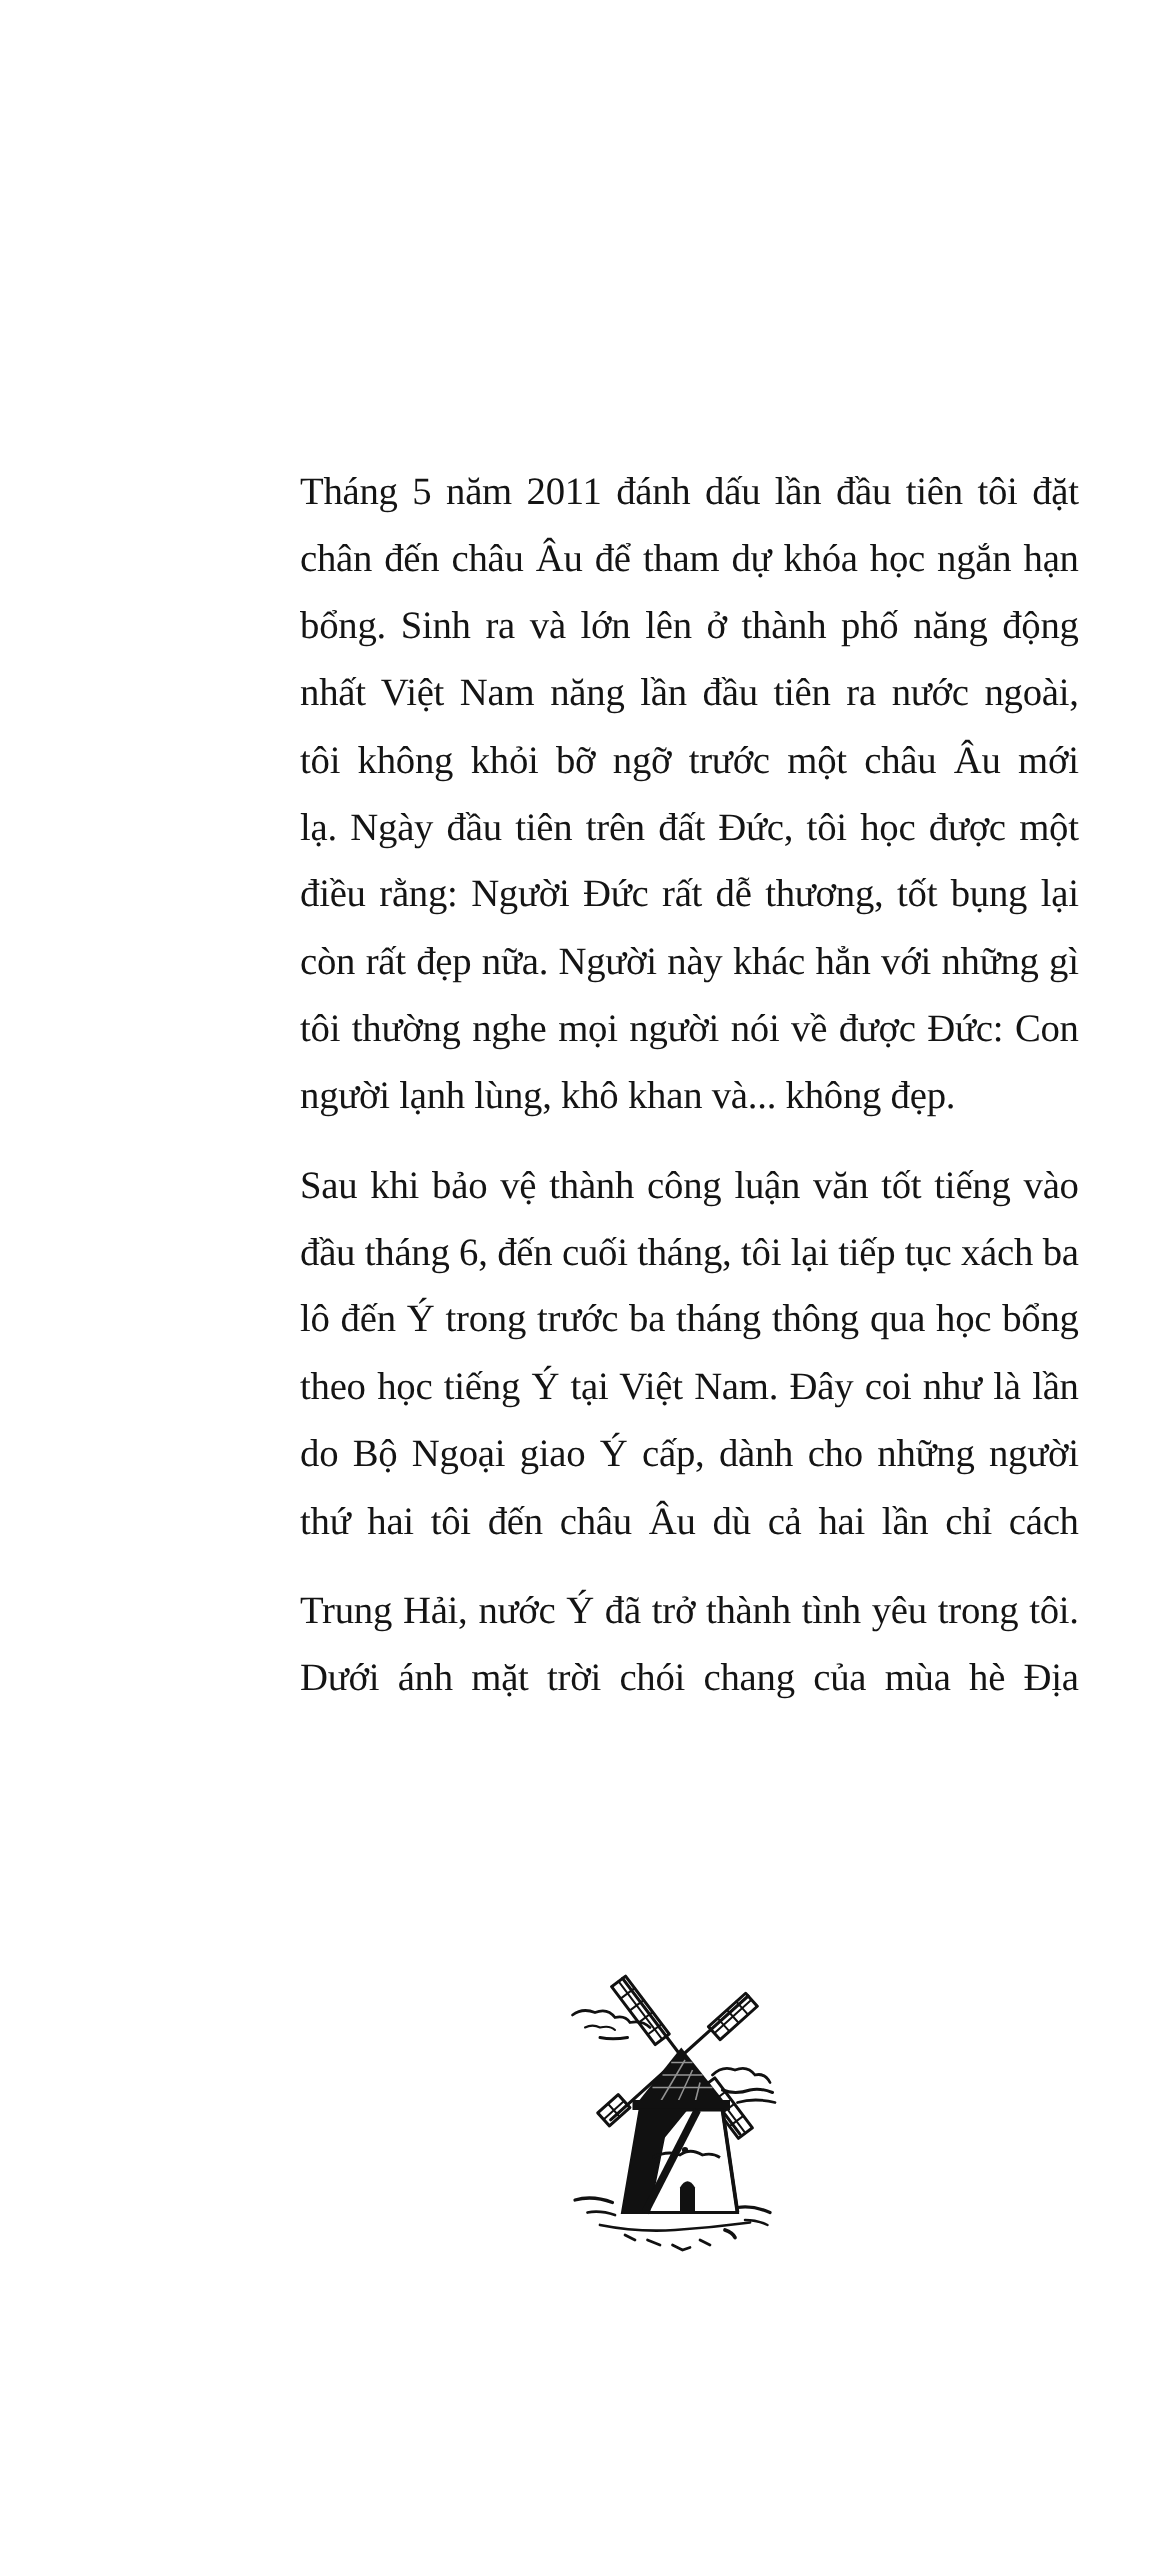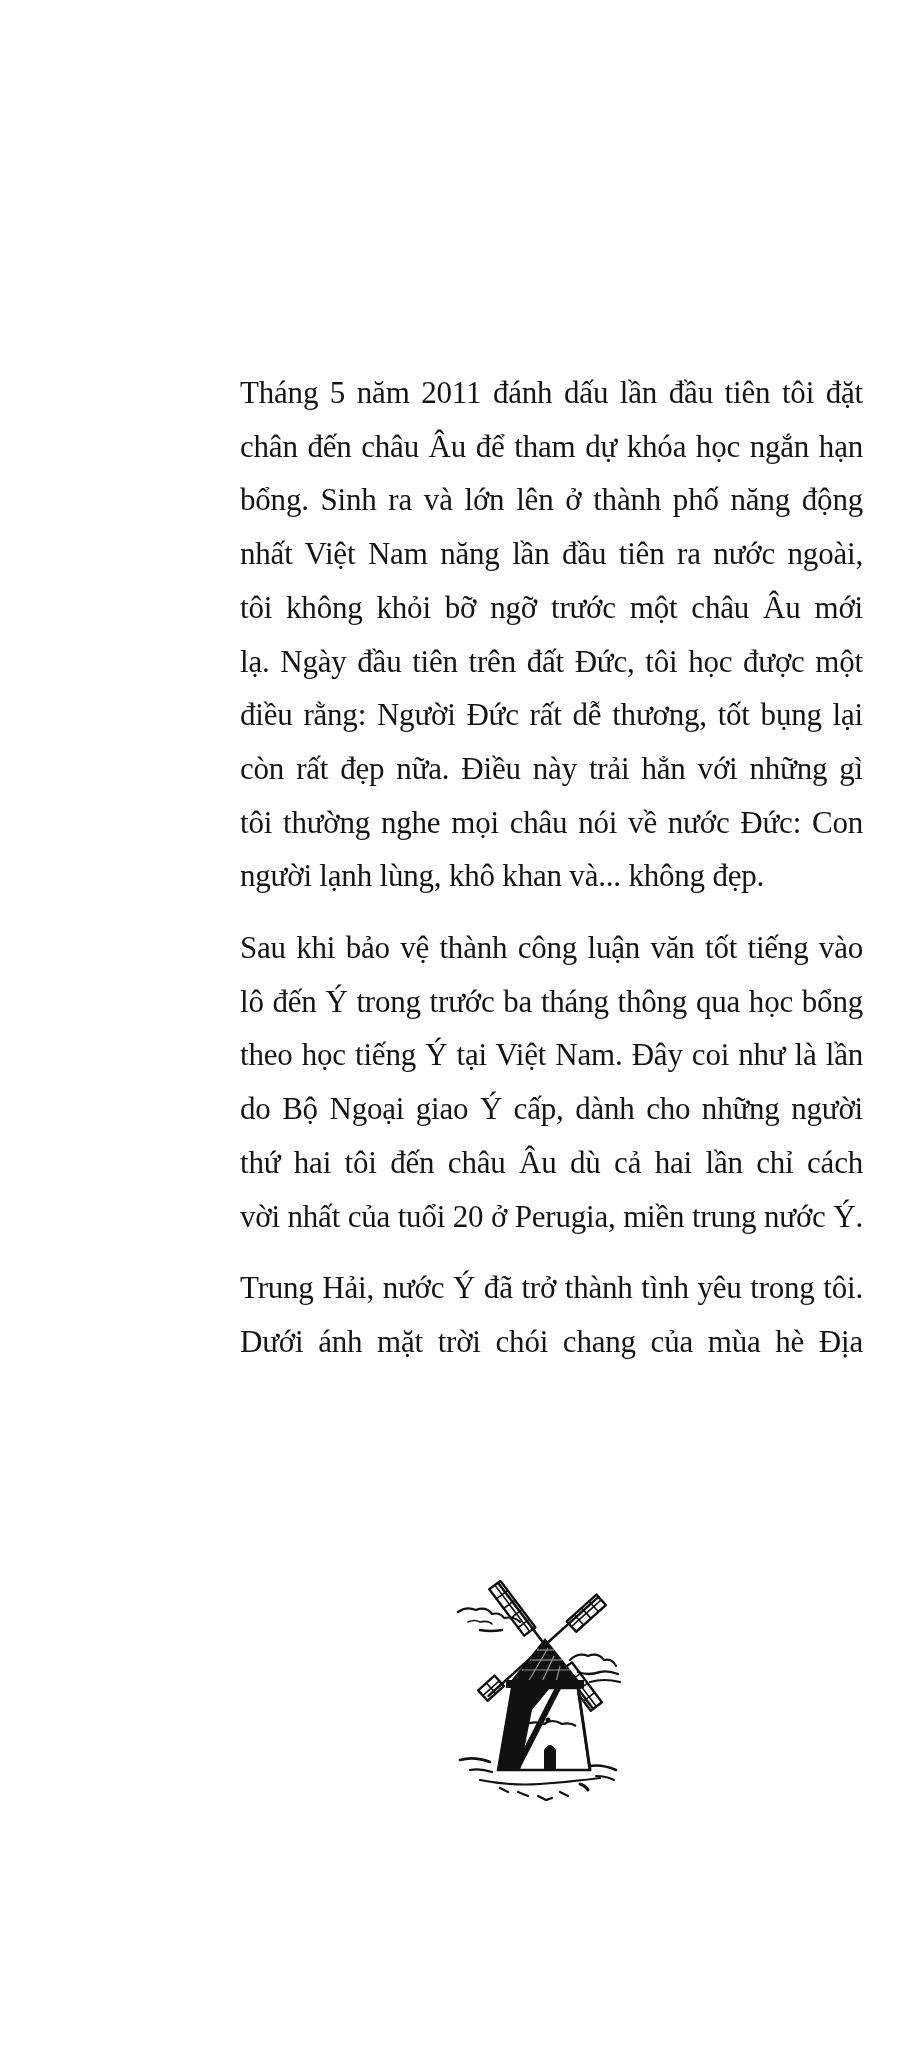--- a/index.html
+++ b/index.html
@@ -69,32 +69,32 @@
   <div class="text-column">
 
     <p class="paragraph">
       <span class="line">Tháng 5 năm 2011 đánh dấu lần đầu tiên tôi đặt</span>
       <span class="line">chân đến châu Âu để tham dự khóa học ngắn hạn</span>
       <span class="line">bổng. Sinh ra và lớn lên ở thành phố năng động</span>
       <span class="line">nhất Việt Nam năng lần đầu tiên ra nước ngoài,</span>
       <span class="line">tôi không khỏi bỡ ngỡ trước một châu Âu mới</span>
       <span class="line">lạ. Ngày đầu tiên trên đất Đức, tôi học được một</span>
       <span class="line">điều rằng: Người Đức rất dễ thương, tốt bụng lại</span>
-      <span class="line">còn rất đẹp nữa. Điều này trải hẳn với những gì</span>
-      <span class="line">tôi thường nghe mọi châu nói về nước Đức: Con</span>
+      <span class="line">còn rất đẹp nữa. Người này khác hẳn với những gì</span>
+      <span class="line">tôi thường nghe mọi người nói về được Đức: Con</span>
       <span class="line last">người lạnh lùng, khô khan và... không đẹp.</span>
     </p>
 
     <p class="paragraph">
       <span class="line">Sau khi bảo vệ thành công luận văn tốt tiếng vào</span>
+      <span class="line">đầu tháng 6, đến cuối tháng, tôi lại tiếp tục xách ba</span>
       <span class="line">lô đến Ý trong trước ba tháng thông qua học bổng</span>
       <span class="line">theo học tiếng Ý tại Việt Nam. Đây coi như là lần</span>
       <span class="line">do Bộ Ngoại giao Ý cấp, dành cho những người</span>
       <span class="line">thứ hai tôi đến châu Âu dù cả hai lần chỉ cách</span>
-      <span class="line">vời nhất của tuổi 20 ở Perugia, miền trung nước Ý.</span>
     </p>
 
     <p class="paragraph">
       <span class="line">Trung Hải, nước Ý đã trở thành tình yêu trong tôi.</span>
       <span class="line">Dưới ánh mặt trời chói chang của mùa hè Địa</span>
     </p>
   </div>
 
   <div class="ornament">
     <svg viewBox="0 0 200 235" xmlns="http://www.w3.org/2000/svg">

